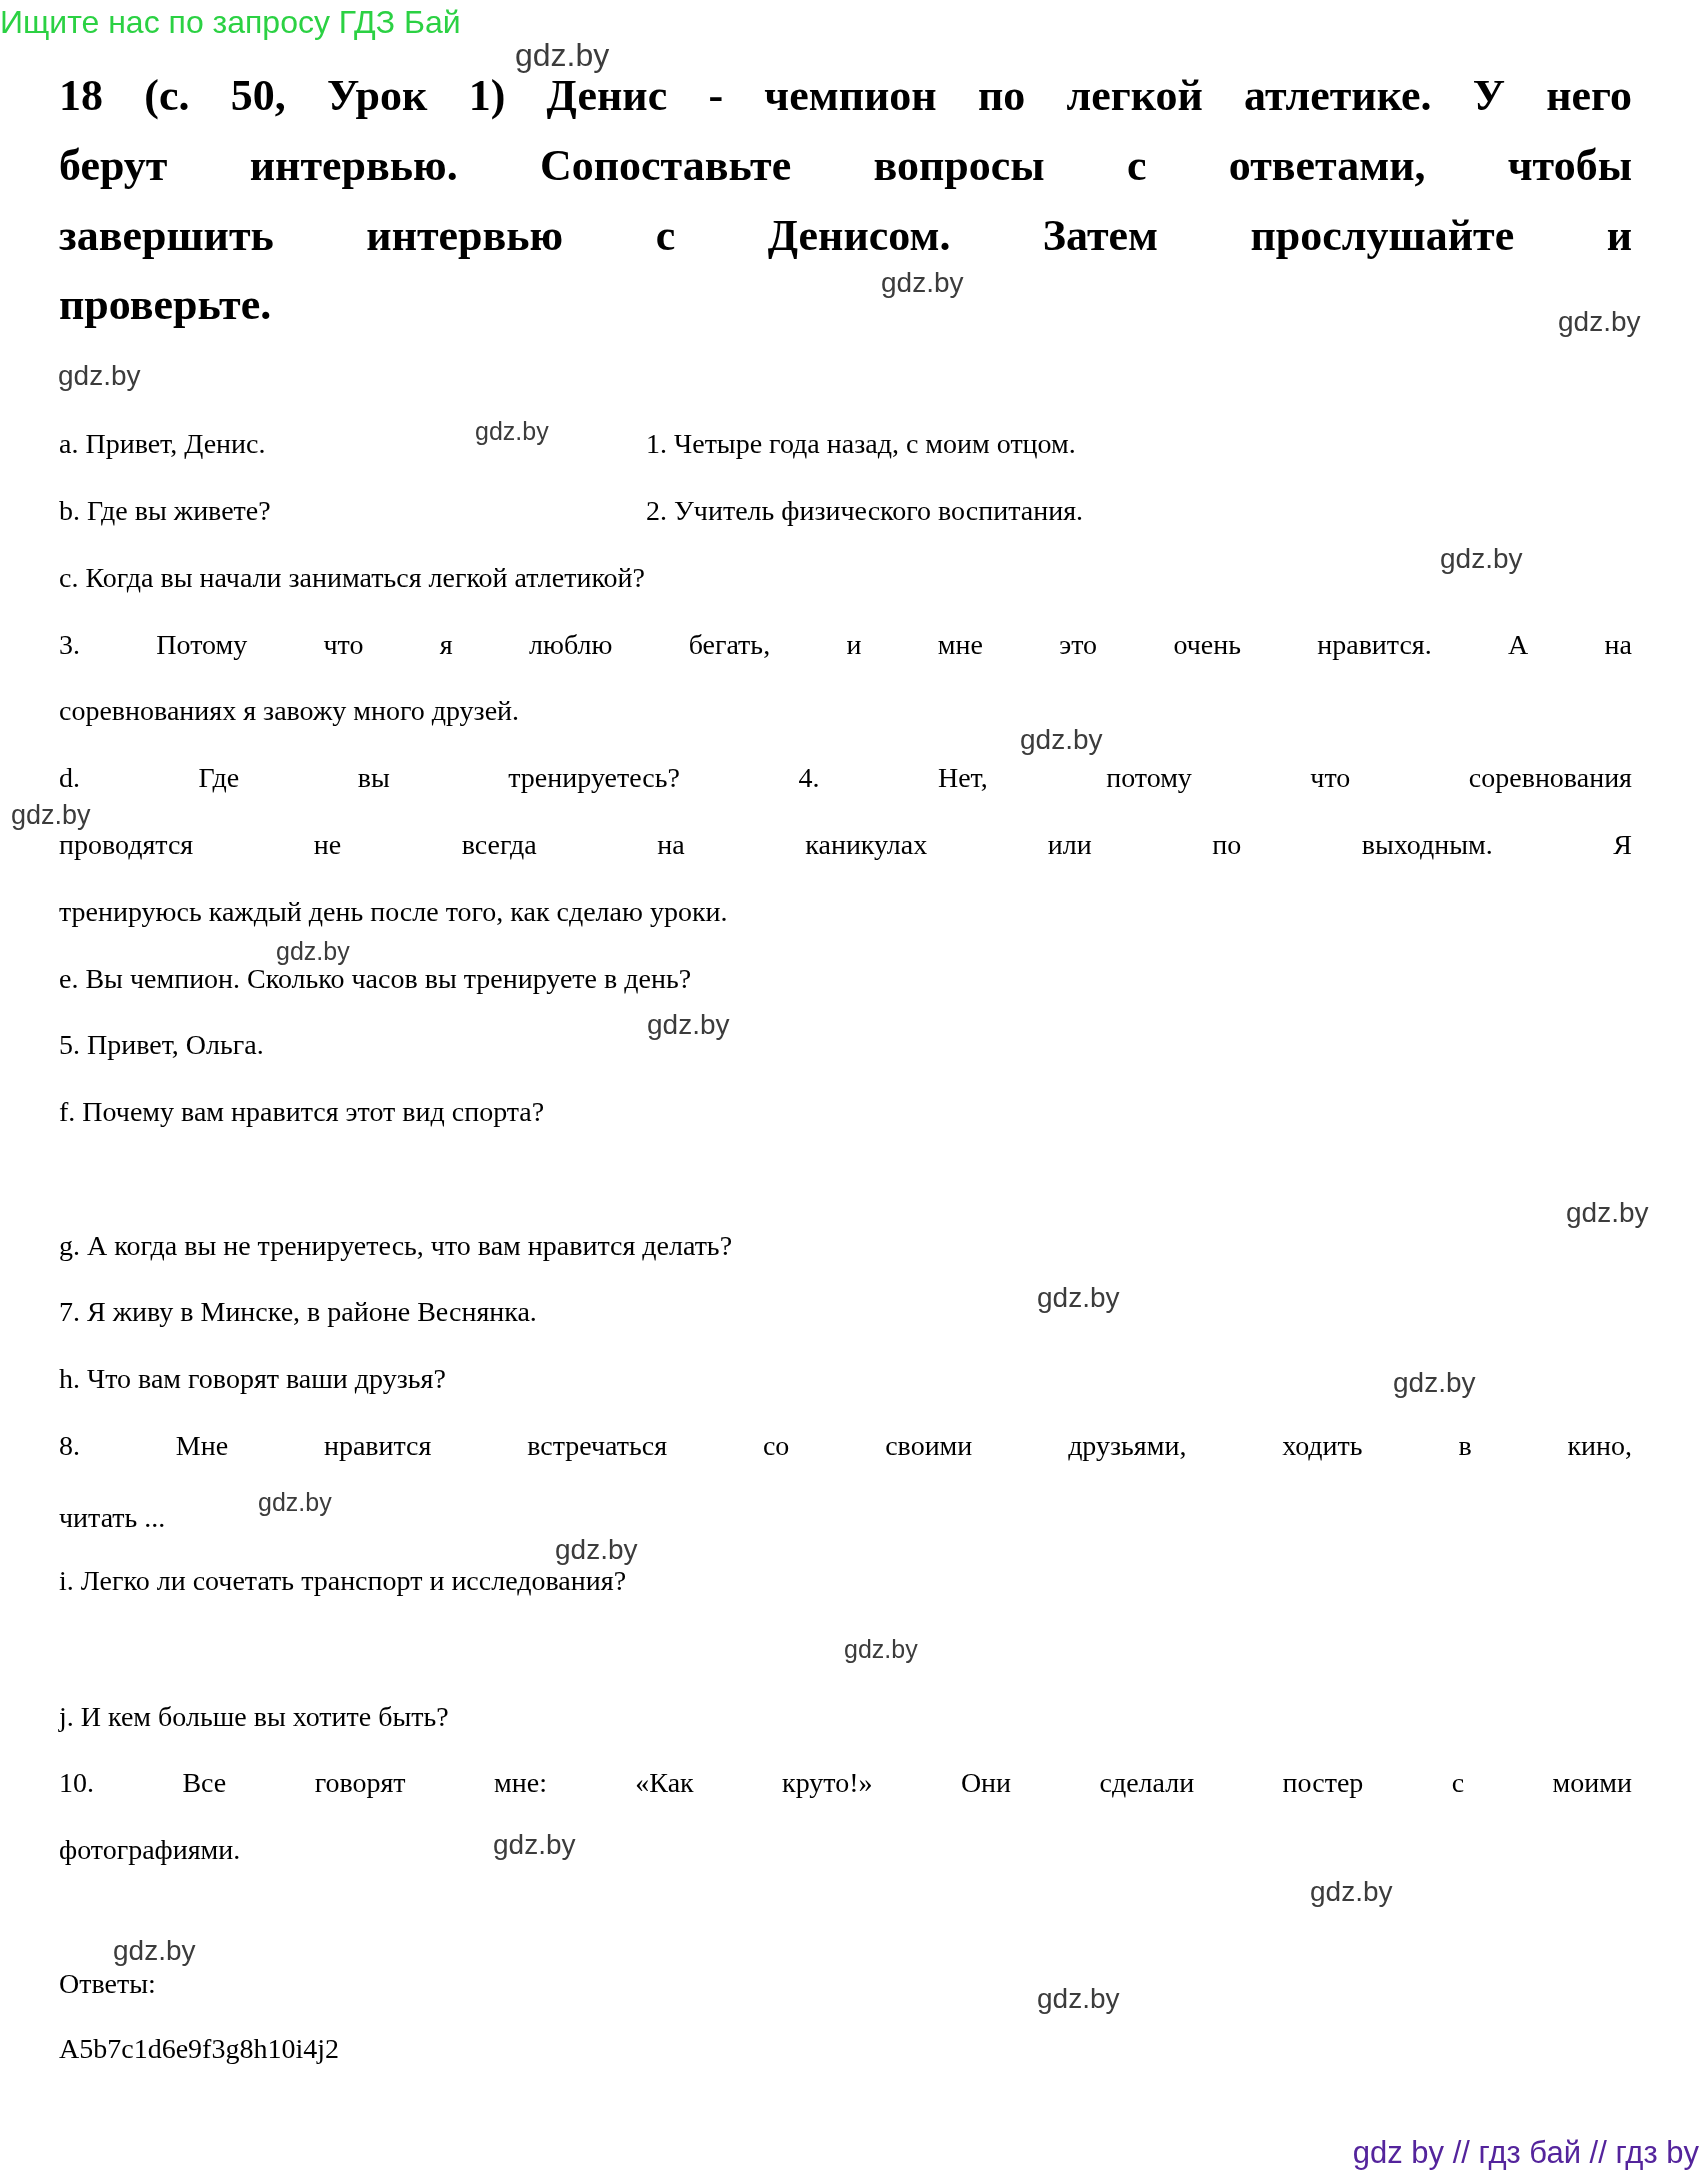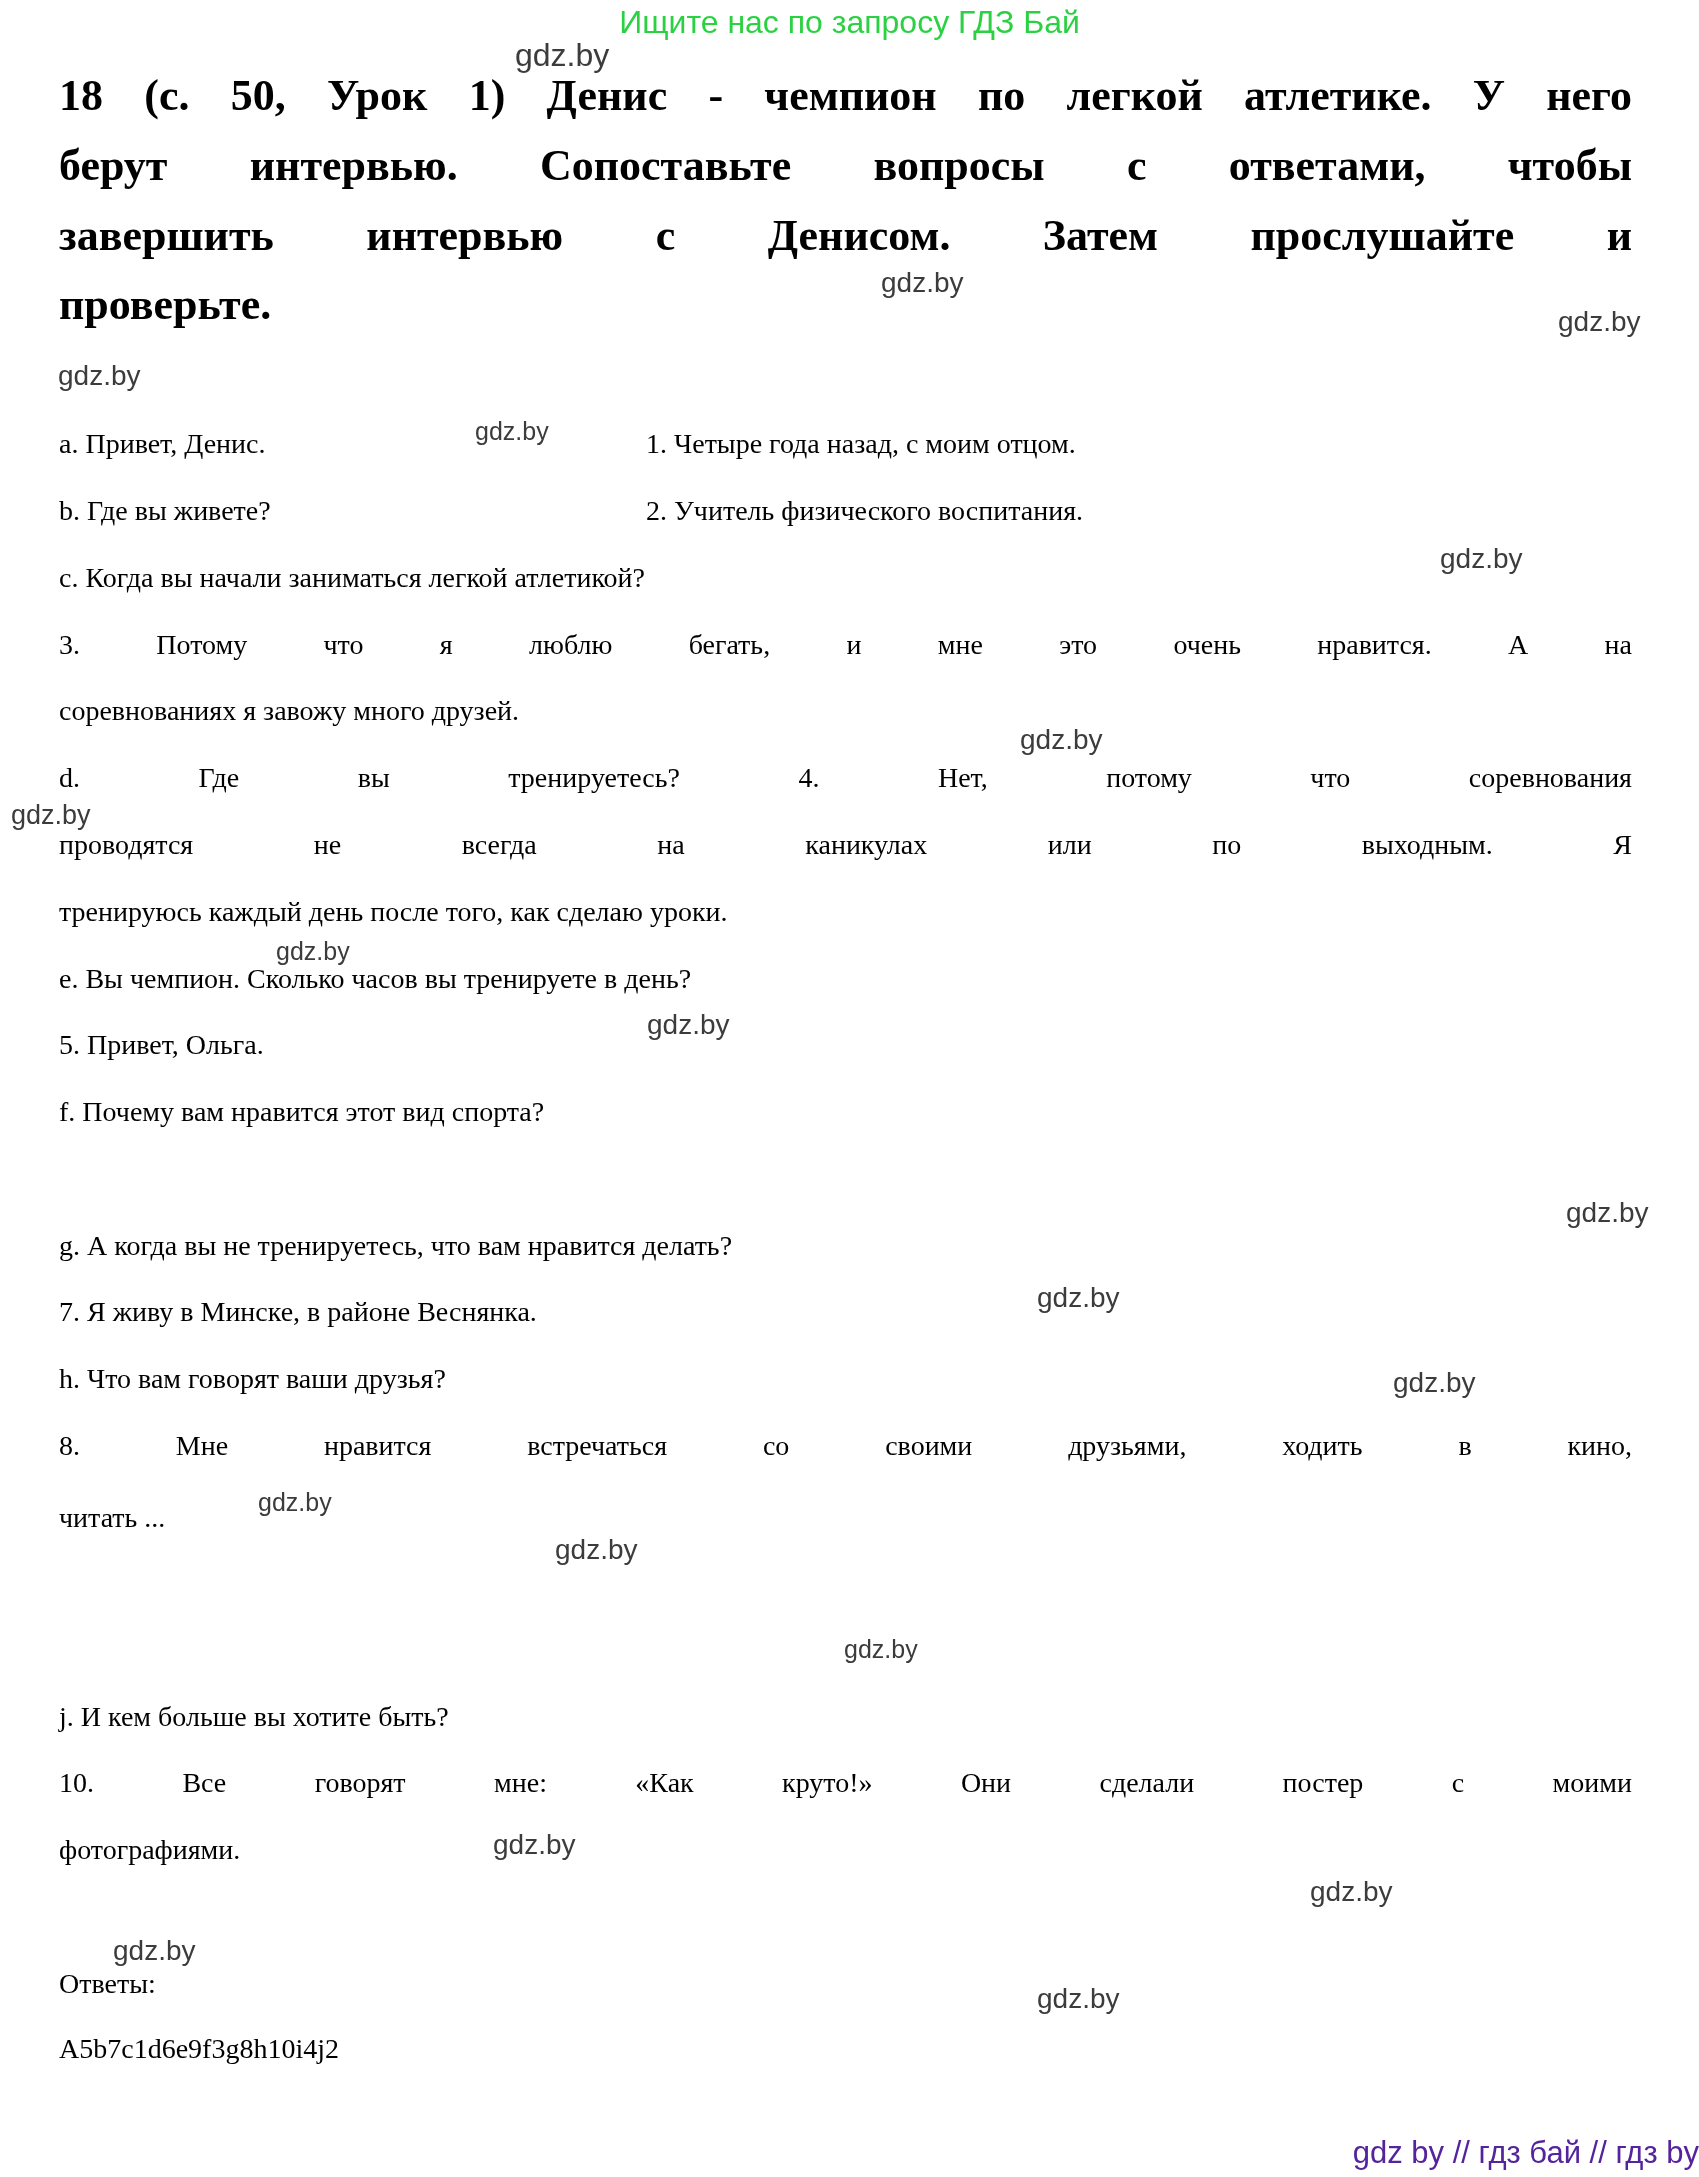--- a/index.html
+++ b/index.html
@@ -8,21 +8,20 @@
     width:1699px;
     height:2178px;
     background:#ffffff;
     overflow:hidden;
     font-family:"Liberation Serif", serif;
     color:#000;
   }
   .banner{
     position:absolute;
     left:0; top:3.7px; width:1699px;
-    text-align:center;
     font-family:"Liberation Sans", sans-serif;
     font-size:32px;
     color:#2bd143;
     white-space:nowrap;
   }
   .hline{
     position:absolute;
     left:59px;
     width:1573px;
     font-weight:bold;
@@ -93,20 +92,21 @@
 
   <div class="ln" style="top:1087px">f. Почему вам нравится этот вид спорта?</div>
 
   <div class="ln" style="top:1221px">g. А когда вы не тренируетесь, что вам нравится делать?</div>
   <div class="ln" style="top:1287px">7. Я живу в Минске, в районе Веснянка.</div>
 
   <div class="ln" style="top:1354px">h. Что вам говорят ваши друзья?</div>
   <div class="ln just" style="top:1421px">8. Мне нравится встречаться со своими друзьями, ходить в кино,</div>
   <div class="ln" style="top:1493px">читать ...</div>
 
+  <div class="ln" style="top:1556px">i. Легко ли сочетать транспорт и исследования?</div>
 
   <div class="ln" style="top:1692px">j. И кем больше вы хотите быть?</div>
   <div class="ln just" style="top:1758px">10. Все говорят мне: «Как круто!» Они сделали постер с моими</div>
   <div class="ln" style="top:1825px">фотографиями.</div>
 
   <div class="ln" style="top:1959px">Ответы:</div>
   <div class="ln" style="top:2024px">A5b7c1d6e9f3g8h10i4j2</div>
 
   <div id="watermarks">
       <div class="wm" style="left: 515px; top: 37px; font-size: 32px; color: rgb(60, 60, 60);">gdz.by</div>

